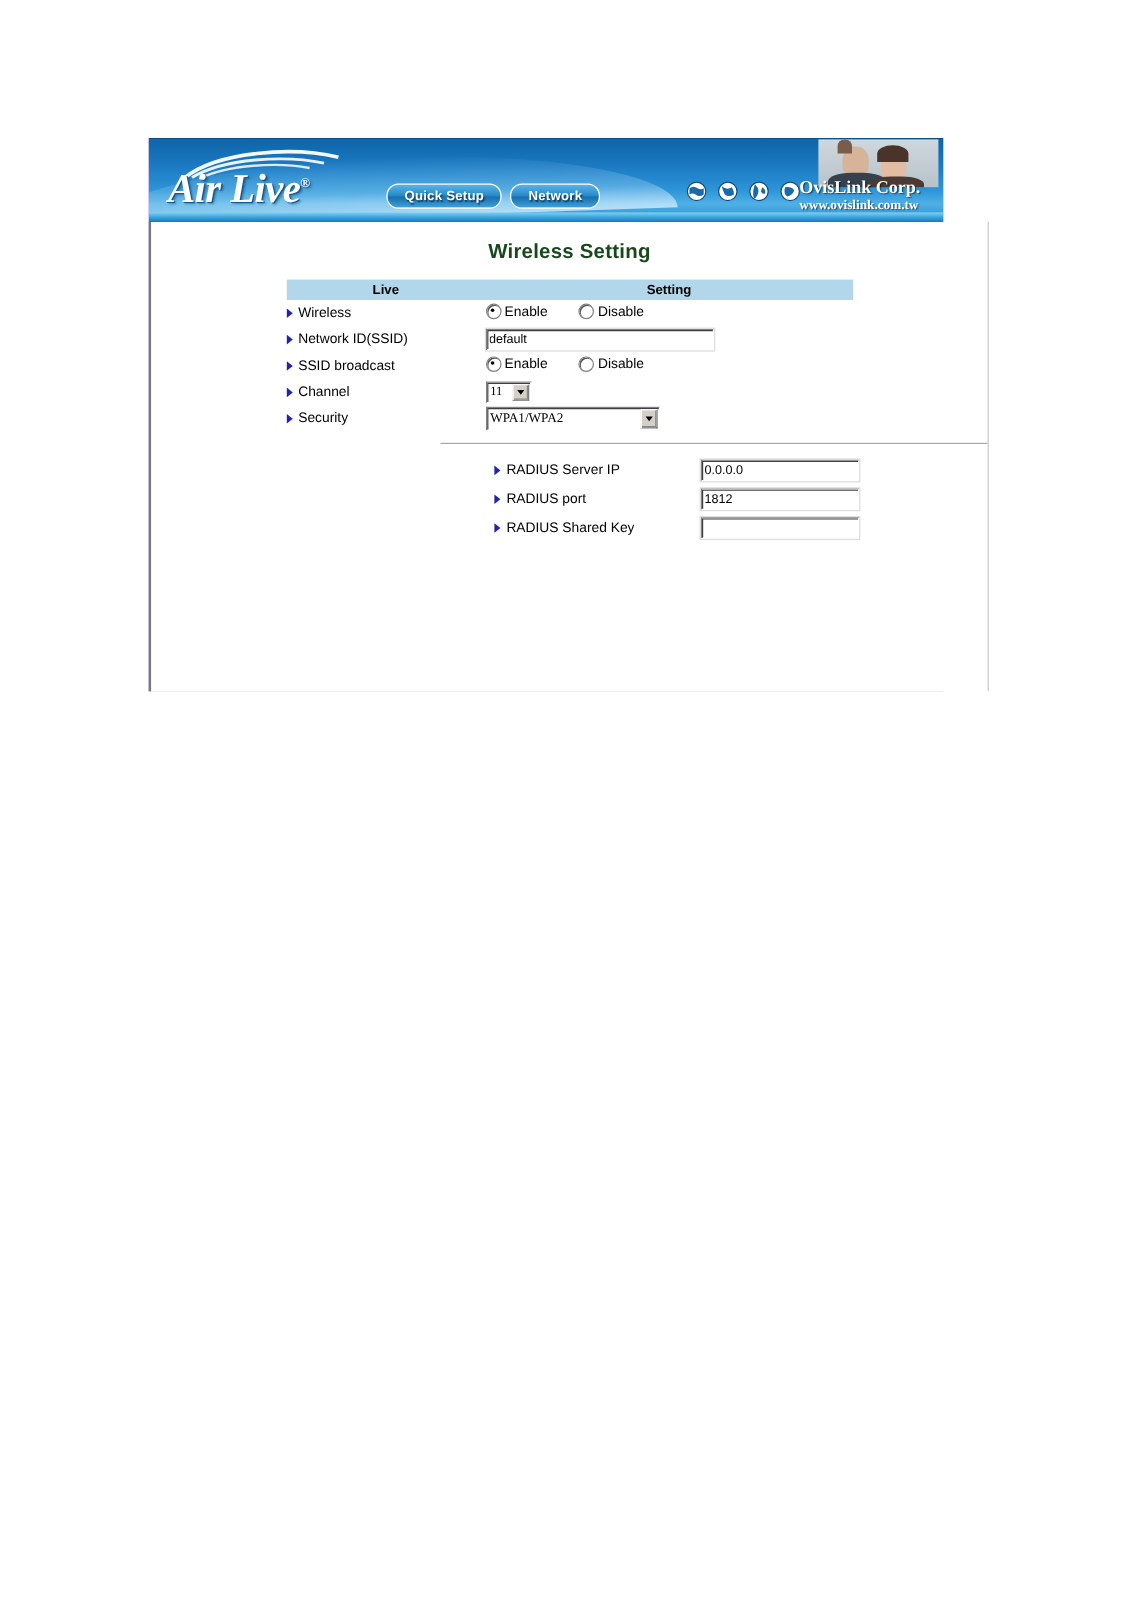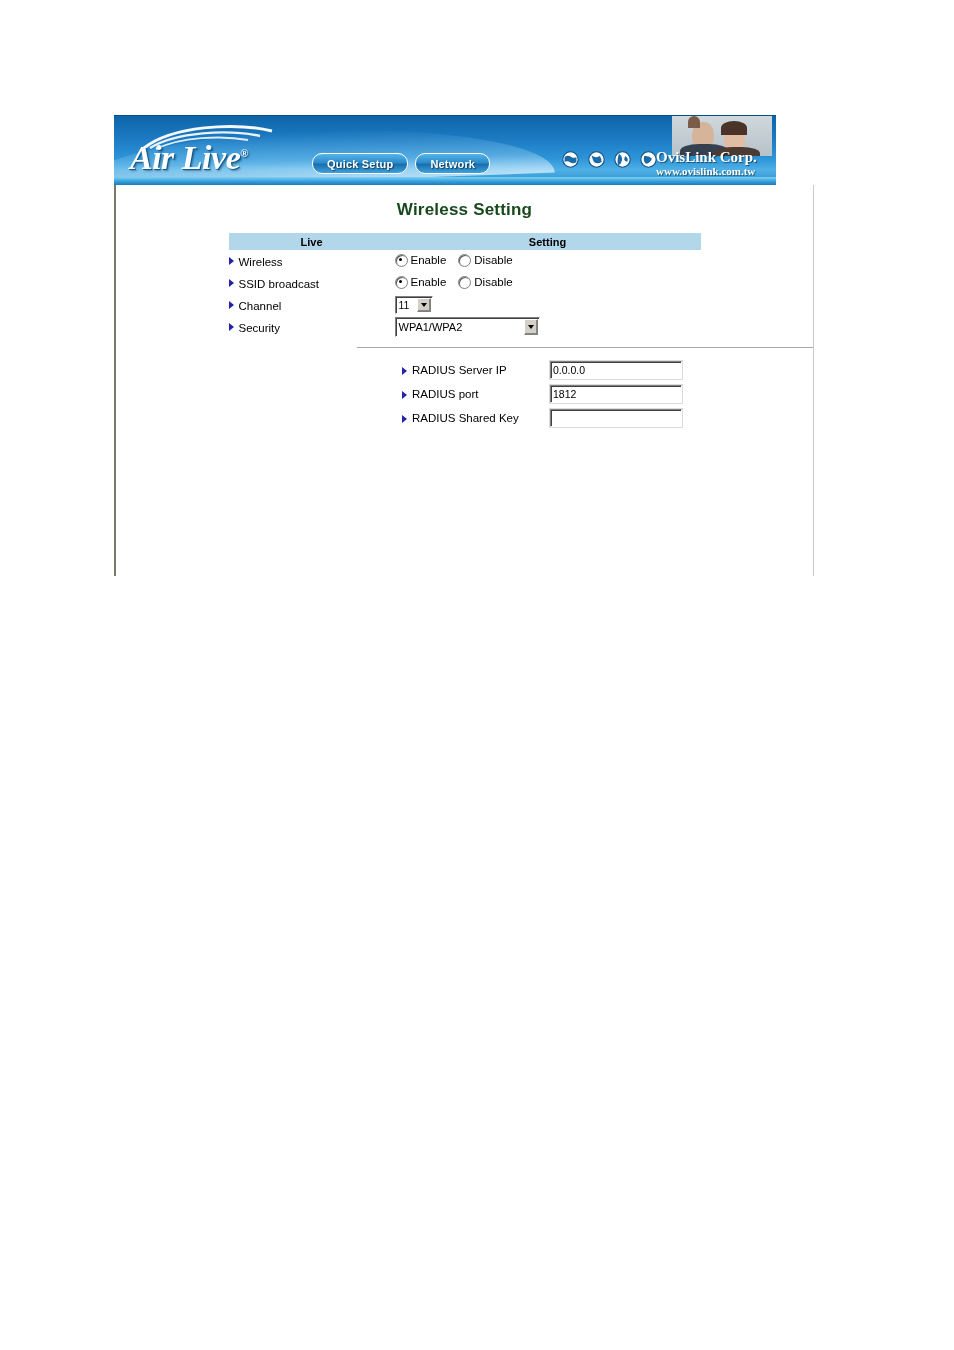--- a/index.html
+++ b/index.html
@@ -14,21 +14,21 @@
   #page {
     position: relative;
     width: 954px;
     height: 1350px;
     overflow: hidden;
   }
 
   
   .router-window {
     position: absolute;
-    left: 114px;
+    left: 124px;
     top: 115px;
     width: 662px;
     height: 461px;
     background: #d946ef;
     box-sizing: border-box;
   }
 
   
   .banner {
     position: relative;
@@ -310,21 +310,21 @@
     width: 0; height: 0;
     border-left: 5px solid #2222aa;
     border-top: 4px solid transparent;
     border-bottom: 4px solid transparent;
     margin-right: 5px;
     vertical-align: middle;
   }
   .item-label { vertical-align: middle; }
 
   
-  .radio-grp { display: inline-flex; align-items: center; gap: 12px; }
+  .radio-grp { display: inline-flex; align-items: center; gap: 26px; }
   .radio-opt { display: inline-flex; align-items: center; gap: 3px; font-size: 11.5px; cursor: pointer; }
   .radio {
     width: 11px; height: 11px;
     border-radius: 50%;
     background: #ffffff;
     border: 1px solid #808080;
     box-shadow: inset 1px 1px 0 #5a5a5a, inset -1px -1px 0 #ffffff;
     position: relative;
     display: inline-block;
   }
@@ -361,20 +361,21 @@
     display: inline-flex;
     align-items: stretch;
     background: #ffffff;
     border: 1px solid;
     border-color: #808080 #ffffff #ffffff #808080;
     box-shadow: inset 1px 1px 0 #404040;
     height: 16px;
     font-size: 10.5px;
     cursor: pointer;
     vertical-align: middle;
+    font-family: Liberation Serif, serif;
   }
   .sel-text {
     padding: 0 3px;
     line-height: 16px;
     color: #000000;
     white-space: nowrap;
     flex: 1;
   }
   .sel-arrow {
     width: 14px;
@@ -404,21 +405,21 @@
     margin: 10px 0 0 0;
     padding-left: 286px;
   }
   .radius-row {
     display: flex;
     align-items: center;
     height: 24px;
     font-size: 11.5px;
   }
   .radius-label {
-    width: 148px;
+    width: 172px;
     white-space: nowrap;
   }
 
   
   .btn-row {
     margin: 11px 0 0 0;
     padding-left: 276px;
     display: flex;
     align-items: center;
     gap: 4px;
@@ -543,20 +544,28 @@
                       <span>Enable</span>
                     </label>
                   <label class="radio-opt">
                       <span class="radio"></span>
                       <span>Disable</span>
                     </label>
                 </span>
               </td>
             </tr>
 
+            <tr>
+              <td>
+                <span class="bullet"></span><span class="item-label">Network ID(SSID)</span>
+              </td>
+              <td>
+                <input class="tinput in-ssid" type="text" value="default" style="">
+              </td>
+            </tr>
 
             <tr>
               <td>
                 <span class="bullet"></span><span class="item-label">SSID broadcast</span>
               </td>
               <td>
                 <span class="radio-grp">
                   <label class="radio-opt">
                       <span class="radio on"></span>
                       <span>Enable</span>

